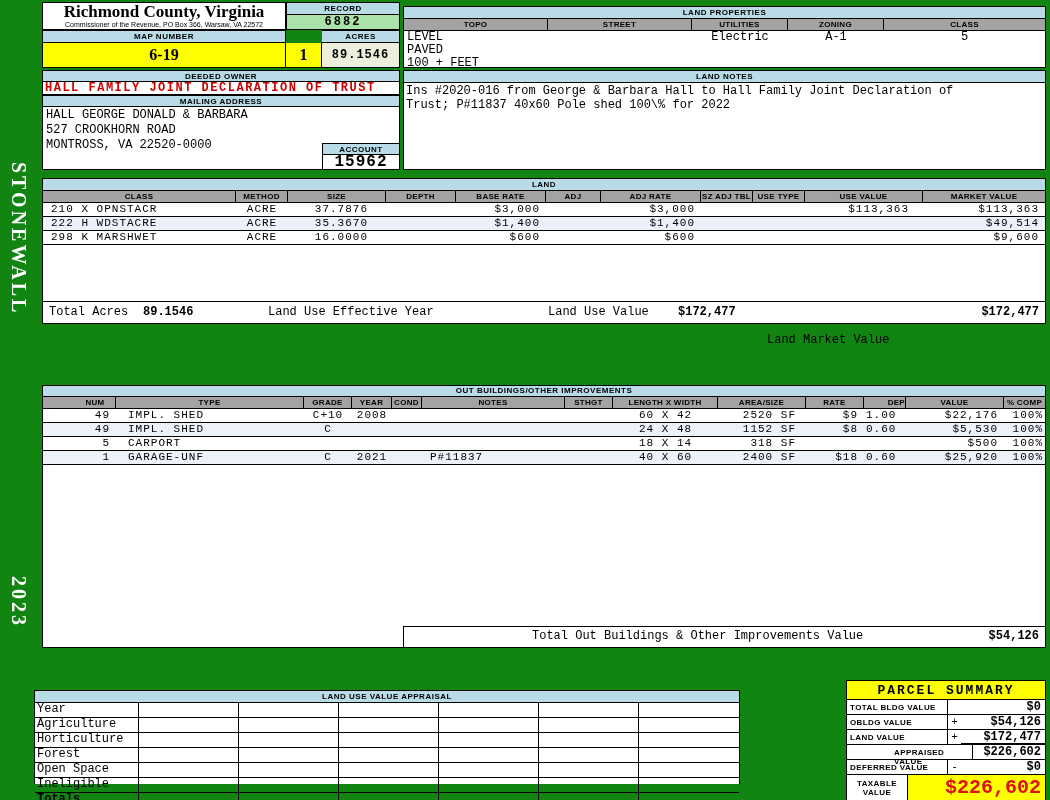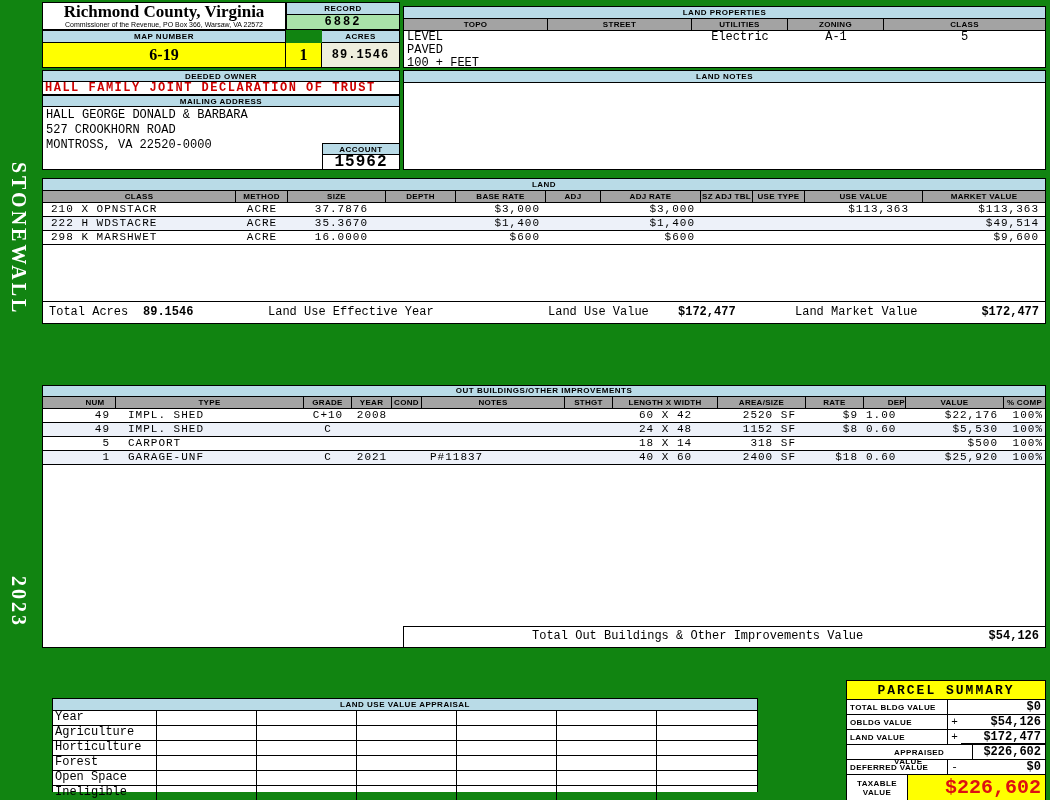--- a/index.html
+++ b/index.html
@@ -82,20 +82,24 @@
     <div>527 CROOKHORN ROAD</div>
     <div></div>
     <div>MONTROSS, VA 22520-0000</div>
   </div>
 
   <div class="abs hdrbar" style="left:322px;top:143px;width:78px;height:12px;line-height:12px;">ACCOUNT</div>
   <div class="abs mono whitebox" style="left:322px;top:155px;width:78px;height:15px;border-top:none;font-weight:bold;font-size:16px;text-align:center;line-height:14px;letter-spacing:1px;">15962</div>
 
   <div class="abs whitebox" style="left:403px;top:70px;width:643px;height:100px;">
     <div class="hdrbar" style="height:11px;border:none;border-bottom:1px solid #000;">LAND NOTES</div>
+    <div class="mono" style="font-size:12px;line-height:14px;padding:1px 0 0 2px;white-space:nowrap;">
+      <div>Ins #2020-016 from George &amp; Barbara Hall to Hall Family Joint Declaration of</div>
+      <div>Trust; P#11837 40x60 Pole shed 100\% for 2022</div>
+    </div>
   </div>
 
   <div class="abs whitebox" style="left:42px;top:178px;width:1004px;height:146px;">
     <div class="hdrbar" style="height:11px;border:none;border-bottom:1px solid #000;">LAND</div>
     <div class="cols thead" style="height:11px;">
       <div style="width:193px;">CLASS</div>
       <div style="width:52px;">METHOD</div>
       <div style="width:98px;">SIZE</div>
       <div style="width:70px;">DEPTH</div>
       <div style="width:90px;">BASE RATE</div>
@@ -145,21 +149,21 @@
       <div class="tr" style="width:118px;padding-right:14px;"></div>
       <div class="tr" style="flex:1;">$9,600</div>
     </div>
 
     <div class="abs mono" style="left:0;bottom:0;width:1002px;height:22px;border-top:1px solid #000;font-size:12px;line-height:20px;">
       <span class="abs" style="left:6px;">Total Acres</span>
       <span class="abs" style="left:100px;font-weight:bold;">89.1546</span>
       <span class="abs" style="left:225px;">Land Use Effective Year</span>
       <span class="abs" style="left:505px;">Land Use Value</span>
       <span class="abs" style="left:635px;font-weight:bold;">$172,477</span>
-      <span class="abs" style="left:752px;">Land Market Value</span>
+      <span class="abs" style="left:724px;margin-top:28px;">Land Market Value</span>
       <span class="abs" style="right:6px;font-weight:bold;">$172,477</span>
     </div>
   </div>
 
   <div class="abs whitebox" style="left:42px;top:385px;width:1004px;height:263px;">
     <div class="hdrbar" style="height:10px;border:none;border-bottom:1px solid #000;line-height:10px;">OUT BUILDINGS/OTHER IMPROVEMENTS</div>
     <div class="cols thead" style="height:11px;">
       <div style="width:73px;padding-left:32px;">NUM</div>
       <div style="width:188px;">TYPE</div>
       <div style="width:48px;">GRADE</div>
@@ -234,21 +238,21 @@
       <div class="tr" style="width:98px;">$25,920</div>
       <div class="tr" style="flex:1;padding-right:2px;">100%</div>
     </div>
 
     <div class="abs mono" style="left:360px;bottom:0;width:642px;height:21px;border:1px solid #000;border-bottom:none;border-right:none;font-size:12px;line-height:19px;">
       <span class="abs" style="left:128px;text-align:center;">Total Out Buildings &amp; Other Improvements Value</span>
       <span class="abs" style="right:6px;font-weight:bold;">$54,126</span>
     </div>
   </div>
 
-  <div class="abs whitebox" style="left:52px;top:690px;width:706px;height:94px;border-bottom:none;margin-top:8px;">
+  <div class="abs whitebox" style="left:34px;top:690px;width:706px;height:94px;border-bottom:none;">
     <div class="hdrbar" style="height:11px;border:none;border-bottom:1px solid #000;">LAND USE VALUE APPRAISAL</div>
     <div class="cols mono" style="height:14px;border-bottom:1px solid #000;font-size:12px;line-height:13px;">
       <div style="width:104px;border-right:1px solid #000;padding-left:2px;">Year</div>
       <div style="width:100px;border-right:1px solid #000;"></div>
       <div style="width:100px;border-right:1px solid #000;"></div>
       <div style="width:100px;border-right:1px solid #000;"></div>
       <div style="width:100px;border-right:1px solid #000;"></div>
       <div style="width:100px;border-right:1px solid #000;"></div>
       <div style="flex:1;"></div>
     </div>

